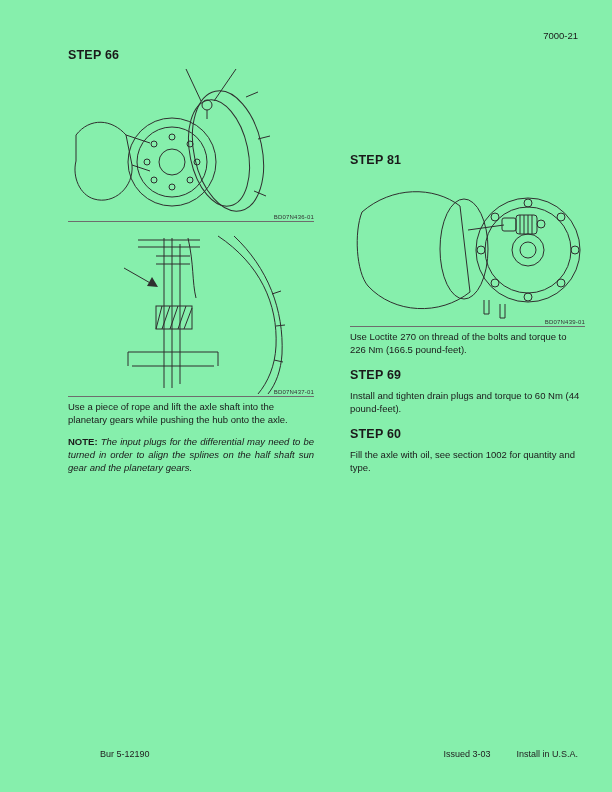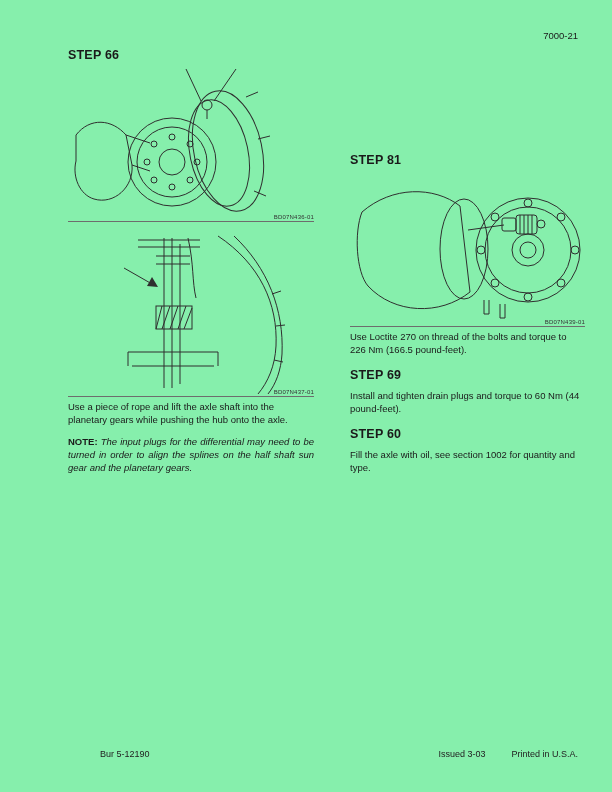--- a/index.html
+++ b/index.html
@@ -156,16 +156,16 @@
         <h2 class="step-title">STEP 60</h2>
         <p class="body-text">Fill the axle with oil, see section 1002 for quantity and type.</p>
       </div>
 
     </div>
   </div>
 
   <div class="footer">
     <span>Bur 5-12190</span>
     <span class="issued">Issued 3-03</span>
-    <span>Printed in U.S.A.</span>
+    <span>Install in U.S.A.</span>
   </div>
 
 </div>
 
 </body></html>

